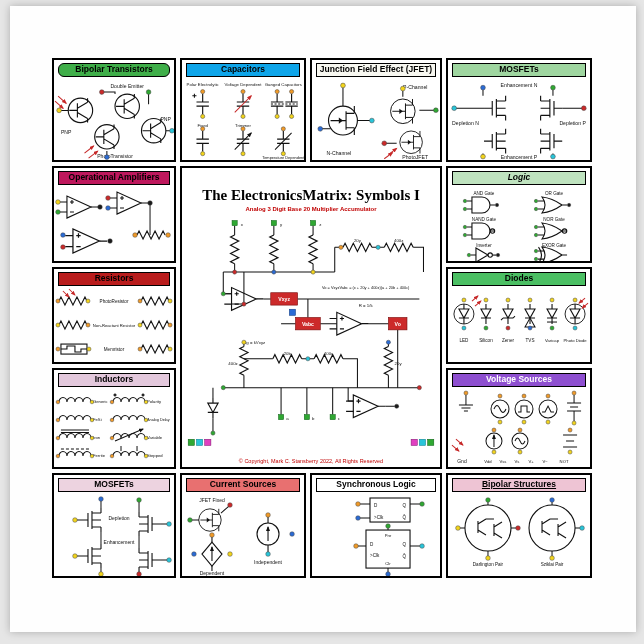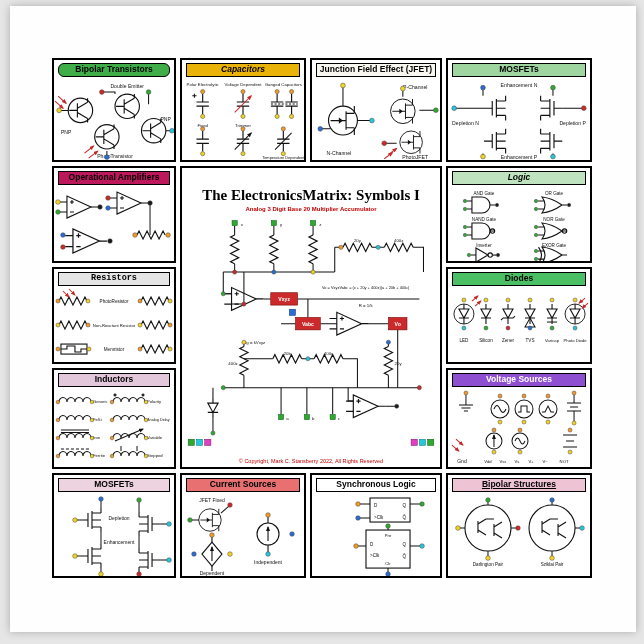--- a/index.html
+++ b/index.html
@@ -125,21 +125,21 @@
             <circle class="dR" cx="47" cy="12" r="2.3"></circle>
           <circle class="dG" cx="93" cy="12" r="2.3"></circle>
             <circle class="dC" cx="116" cy="50" r="2.3"></circle>
           <circle class="dB" cx="52" cy="76" r="2.3"></circle>
         </g>
       </svg>
     </div>
   </section>
 
   <section class="panel" style="grid-area:cap">
-    <header class="ph" style="background: #eab308; font-style: italic;">
+    <header class="ph" style="background: #0ea5e9;">
       <span>Capacitors</span>
     </header>
     <div class="pb">
       <svg viewBox="0 0 118 78">
         <text class="t42" x="20" y="7" text-anchor="middle">Polar Electrolytic</text>
         <text class="t42" x="59" y="7" text-anchor="middle">Voltage Dependent</text>
         <text class="t42" x="98" y="7" text-anchor="middle">Ganged Capacitors</text>
         <g>
           <use href="#cap-f" transform="translate(20,24)"></use>
           <path class="w" d="M10,16 h4 M12,14 v4"></path>
@@ -312,21 +312,21 @@
           <circle class="dG" cx="19" cy="68" r="1.7"></circle>
             <circle class="dK" cx="48" cy="68" r="1.7"></circle>
           <circle class="dG" cx="86" cy="64" r="1.7"></circle>
             <circle class="dG" cx="86" cy="72" r="1.7"></circle>
         </g>
       </svg>
     </div>
   </section>
 
   <section class="panel" style="grid-area:rs">
-    <header class="ph" style="background: #e5e5e5; font-family: Liberation Mono, monospace;">
+    <header class="ph" style="background: #b91c1c;">
       <span>Resistors</span>
     </header>
     <div class="pb">
       <svg viewBox="0 0 118 74">
         <use href="#res-h" x="4" y="13"></use>
         <use href="#res-h" x="86" y="13"></use>
         <path class="ar" marker-end="url(#ah)" d="M8,3 l6,6"></path>
         <path class="ar" marker-end="url(#ah)" d="M14,1 l6,6"></path>
         <text class="t46" x="59" y="15" text-anchor="middle">PhotoResistor</text>
         <use href="#res-h" x="4" y="37"></use>

